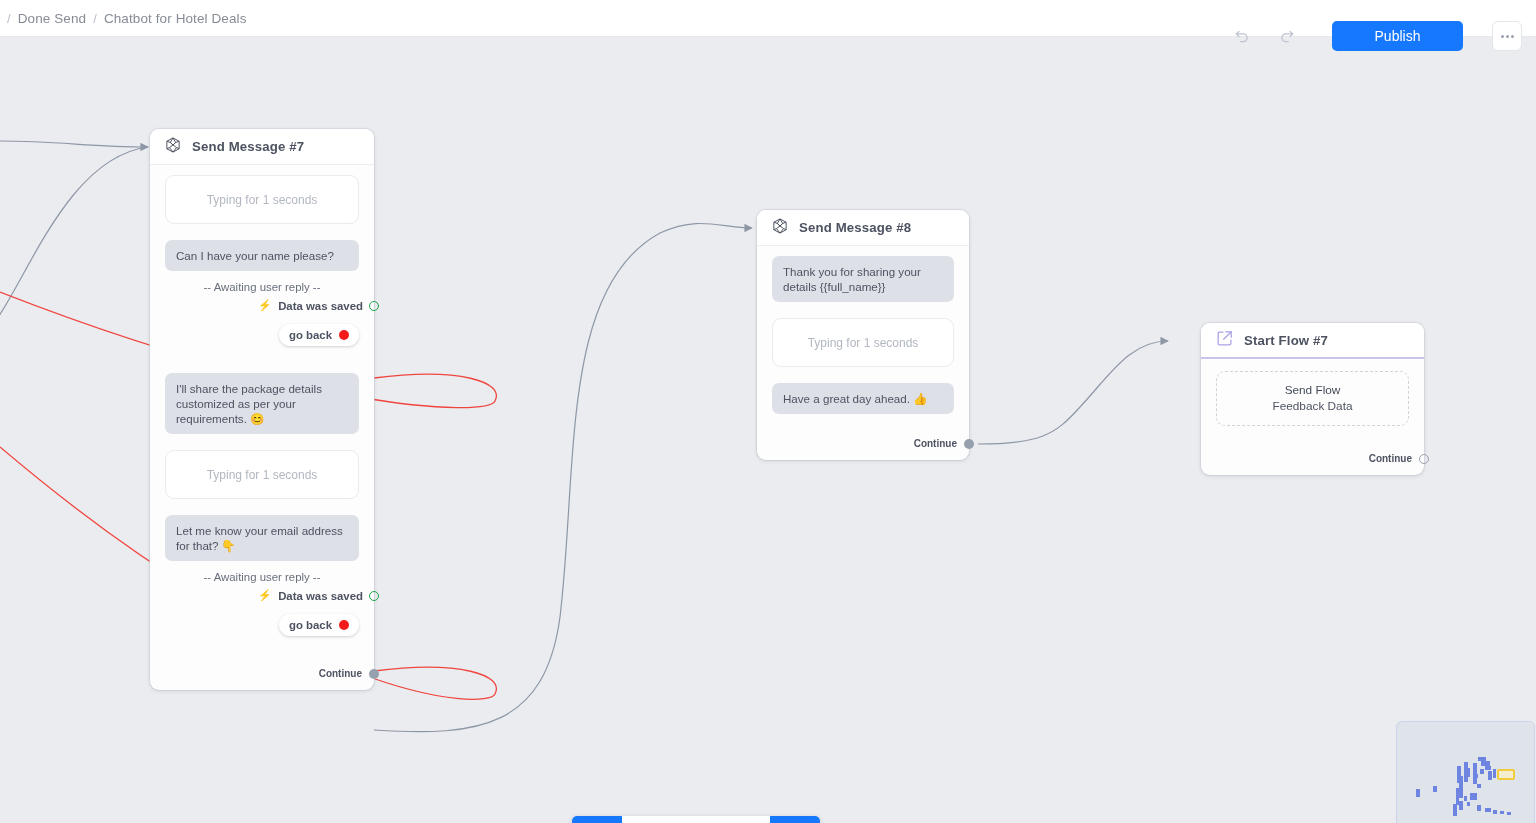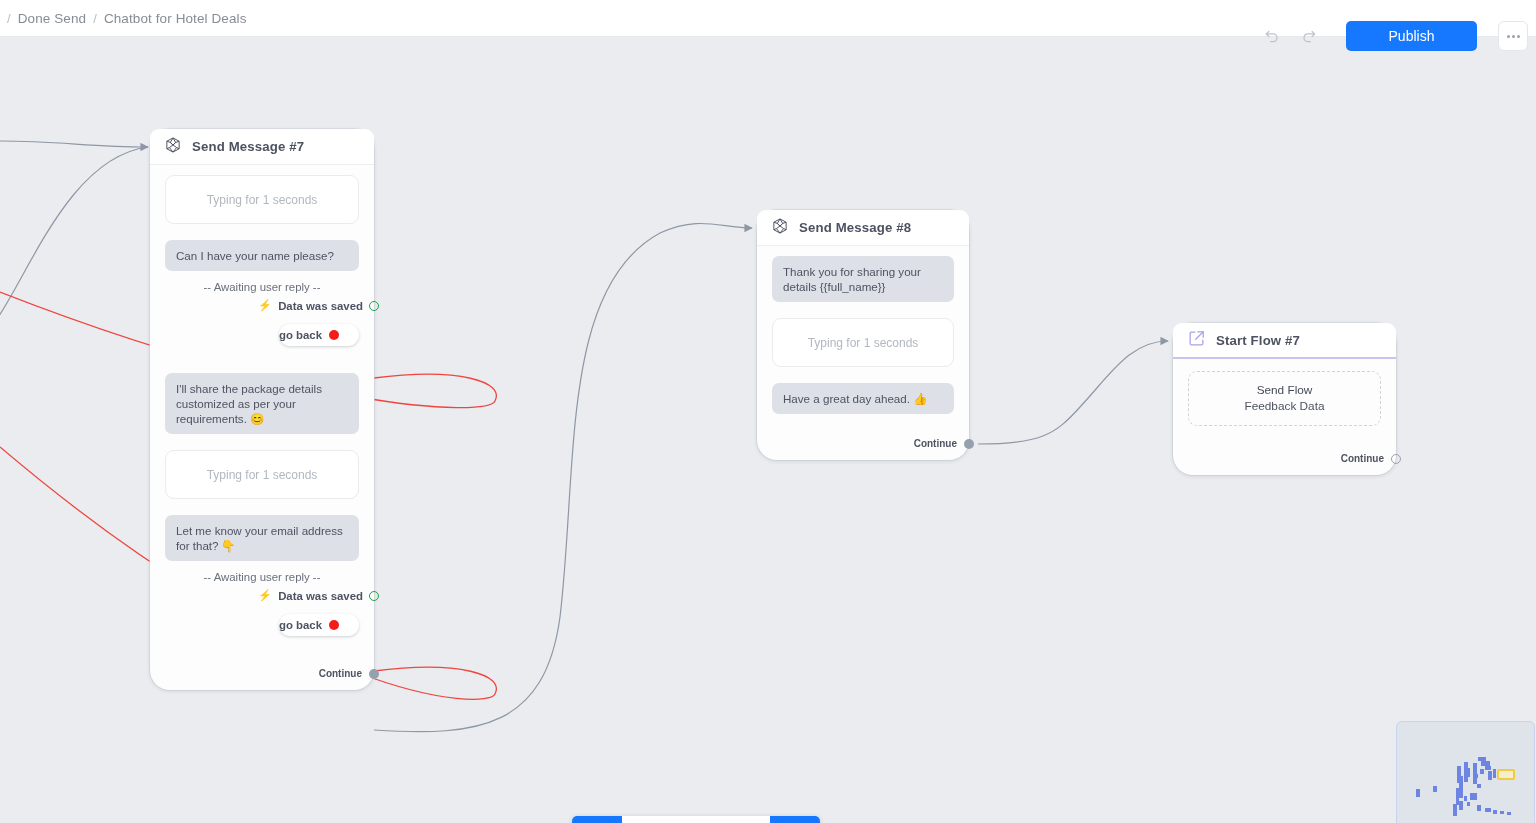--- a/index.html
+++ b/index.html
@@ -21,22 +21,22 @@
   }
   .breadcrumb {
     display: flex; align-items: center; gap: 7px;
     margin-left: 7px;
     font-size: 13.5px; color: #8c919b; letter-spacing: .1px;
   }
   .bc-sep { color: #b9bec7; font-size: 13px; }
   .bc-item { color: #868c96; white-space: nowrap; }
 
   .top-right {
-    margin-left: auto; display: flex; align-items: center; gap: 8px;
-    padding-right: 8px;
+    margin-left: auto; display: flex; align-items: center; gap: 16px;
+    padding-right: 14px;
     margin-top: 36px;
   }
   .icon-btn-plain {
     width: 30px; height: 30px;
     display: flex; align-items: center; justify-content: center;
     color: #bcc3cf; background: none; border: none; cursor: pointer;
   }
   .publish-btn {
     margin-left: 14px;
     width: 131px; height: 30px;
@@ -62,21 +62,21 @@
     width: 1536px; height: 786px;
     background: #eaecef;
     overflow: hidden;
   }
   .edges { position: absolute; top: 0; left: 0; width: 1536px; height: 786px; }
 
   
   .node {
     position: absolute;
     background: #fdfdfd;
-    border-radius: 20px;
+    border-radius: 9px;
     box-shadow: 0 1px 4px rgba(40,50,70,.13), 0 0 0 1px rgba(210,214,222,.55);
     z-index: 10;
   }
   .node-head {
     display: flex; align-items: center; gap: 10px;
     height: 36px; padding: 0 14px;
     background: #ffffff;
     border-radius: 9px 9px 0 0;
   }
   .node-head.msg { border-bottom: 1px solid #eceef1; }
@@ -126,21 +126,21 @@
   .port-ring-gray {
     width: 10px; height: 10px; border-radius: 50%;
     border: 1.6px solid #9aa2ae; background: transparent;
     margin-right: -20px;
   }
   .goback {
     margin: 12px 0 0 auto;
     width: 80px; height: 22px;
     background: #fff; border-radius: 11px;
     box-shadow: 0 1px 3px rgba(40,50,70,.22);
-    display: flex; align-items: center; gap: 7px;
+    display: flex; align-items: center; justify-content: center; gap: 7px;
     font-size: 11.4px; font-weight: bold; color: #4e5362;
     position: relative;
   }
   .goback .reddot {
     width: 10px; height: 10px; border-radius: 50%; background: #f41b1b;
   }
   .continue-row {
     display: flex; align-items: center; justify-content: flex-end; gap: 7px;
     font-size: 10px; font-weight: bold; color: #4e5362;
     padding: 0 15px 11px 0;
@@ -310,21 +310,21 @@
       <div class="typing">Typing for 1 seconds</div>
       <div class="bubble" style="margin-bottom:10px;">Have a great day ahead. 👍</div>
       <div style="height:14px;"></div>
     </div>
     <div class="continue-row">
       <span>Continue</span>
       <span class="port-dot-gray"></span>
     </div>
   </div>
 
-  <div class="node" style="left:1173px; top:286px; width:223px;">
+  <div class="node" style="left:1201px; top:286px; width:223px;">
     <div class="node-head flow">
       <span>
         <svg width="19" height="19" viewBox="0 0 24 24" fill="none" stroke="#a9a3e6" stroke-width="1.6" stroke-linecap="round" stroke-linejoin="round">
           <path d="M10 4H5.5A1.5 1.5 0 0 0 4 5.5v13A1.5 1.5 0 0 0 5.5 20h13a1.5 1.5 0 0 0 1.5-1.5V14"></path>
           <path d="M13.5 3.5H20.5V10.5"></path>
             <path d="M20.5 3.5 11 13"></path>
         </svg>
       </span>
       <span class="node-title">Start Flow #7</span>
     </div>

